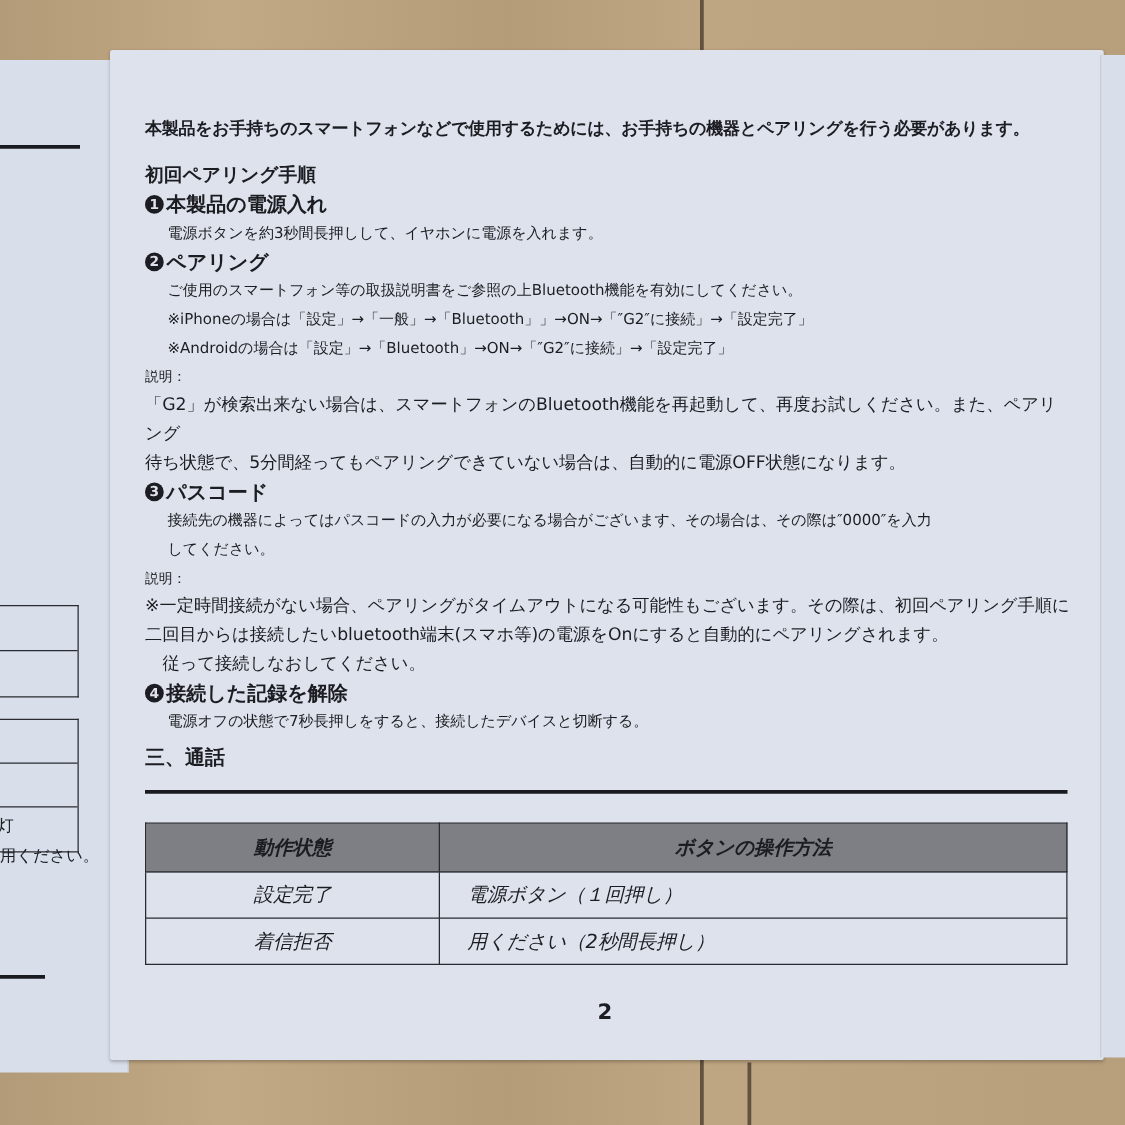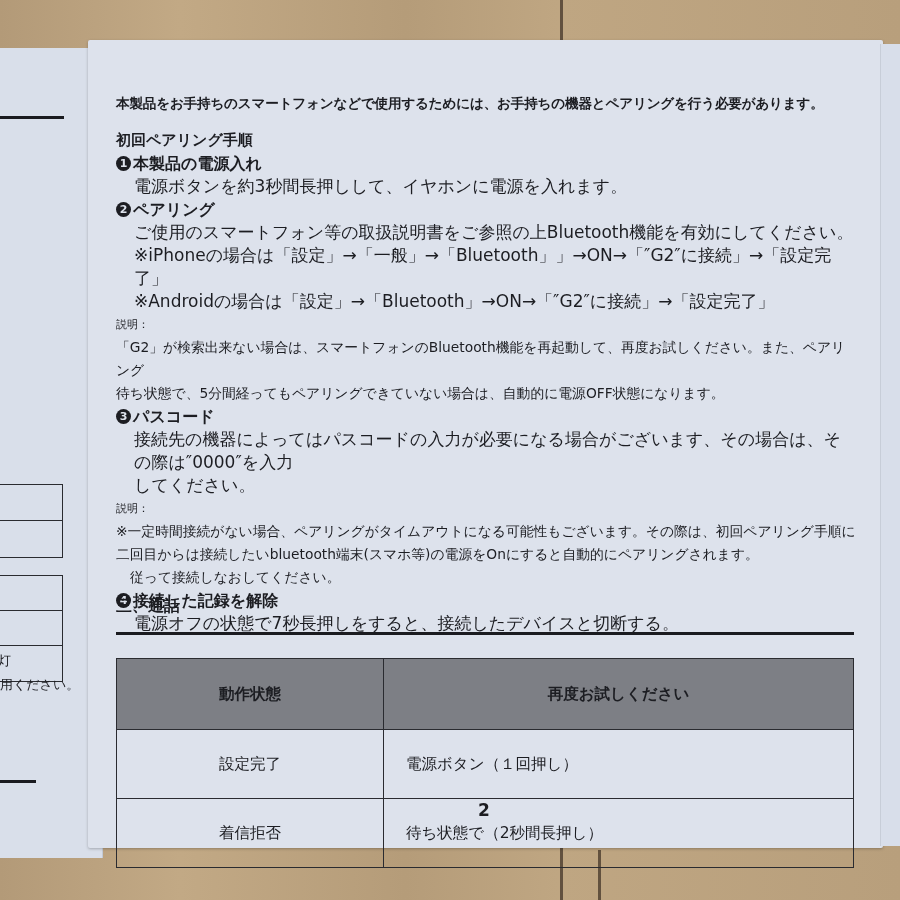--- a/index.html
+++ b/index.html
@@ -27,31 +27,31 @@
     background:#d8deea; border-left:1px solid #c7cdd8;
   }
   .lp-rule { position:absolute; left:0; height:3px; background:#1a1b20; }
   .lp-box { position:absolute; left:0; width:62px; border:1.5px solid #2a2b30; border-left:none; }
   .lp-text { position:absolute; left:0; font-size:13px; }
   .content { position:absolute; left:116px; top:66px; width:740px; font-size:14px; line-height:23px;margin-top:26px; }
   .intro { font-weight:bold; font-size:13.6px; letter-spacing:-.2px; }
   .h-proc { font-weight:bold; font-size:15px; margin-top:14px; }
   .h-step { font-weight:bold; font-size:16px; display:flex; align-items:center; gap:2px; }
   .num { display:inline-flex; width:15px; height:15px; border-radius:50%; background:#1c1d22; color:#dde2ec; font-size:11px; align-items:center; justify-content:center; }
-  .indent { padding-left:18px; font-size:17px; }
+  .indent { padding-left:18px; font-size:12px; }
   .note-label { font-weight:normal; font-size:11px; }
   .plain { font-size:13.8px; }
   .hang { padding-left:14px; font-size:13.8px; }
   .section-title { position:absolute; left:116px; top:596px; font-weight:bold; font-size:16px; }
   .section-rule { position:absolute; left:116px; top:632px; width:738px; height:3px; background:#1a1b20; }
   table.ops {
     position:absolute; left:116px; top:658px; width:738px; border-collapse:collapse;
     font-size:15.5px;
   }
-  table.ops th, table.ops td { border:1.5px solid #2a2b30; height:36px; padding:16px; }
+  table.ops th, table.ops td { border:1.5px solid #2a2b30; height:36px; padding:0;font-style:italic; }
   table.ops th { background:#7d7f85; font-weight:bold; color:#1c1d22; height:38px; }
   table.ops td.c1 { text-align:center; width:234px; }
   table.ops td.c2 { padding-left:22px; }
   .pagenum { position:absolute; left:478px; top:800px; font-weight:bold; font-size:17px; }
 </style>
 </head>
 <body>
 
 <div class="wood-seam"></div>
 <div class="wood-seam b"></div>
@@ -113,28 +113,28 @@
   <div class="indent">電源オフの状態で7秒長押しをすると、接続したデバイスと切断する。</div>
 </div>
 
 <div class="section-title">三、通話</div>
 <div class="section-rule"></div>
 
 <table class="ops">
   <thead>
     <tr>
       <th style="width:234px;">動作状態</th>
-      <th>再度お試しください</th>
+      <th>ボタンの操作方法</th>
     </tr>
   </thead>
   <tbody>
     <tr>
       <td class="c1">設定完了</td>
       <td class="c2">電源ボタン（１回押し）</td>
     </tr>
     <tr>
       <td class="c1">着信拒否</td>
-      <td class="c2">待ち状態で（2秒間長押し）</td>
+      <td class="c2">用ください（2秒間長押し）</td>
     </tr>
   </tbody>
 </table>
 
 <div class="pagenum">2</div>
 
 </body></html>

